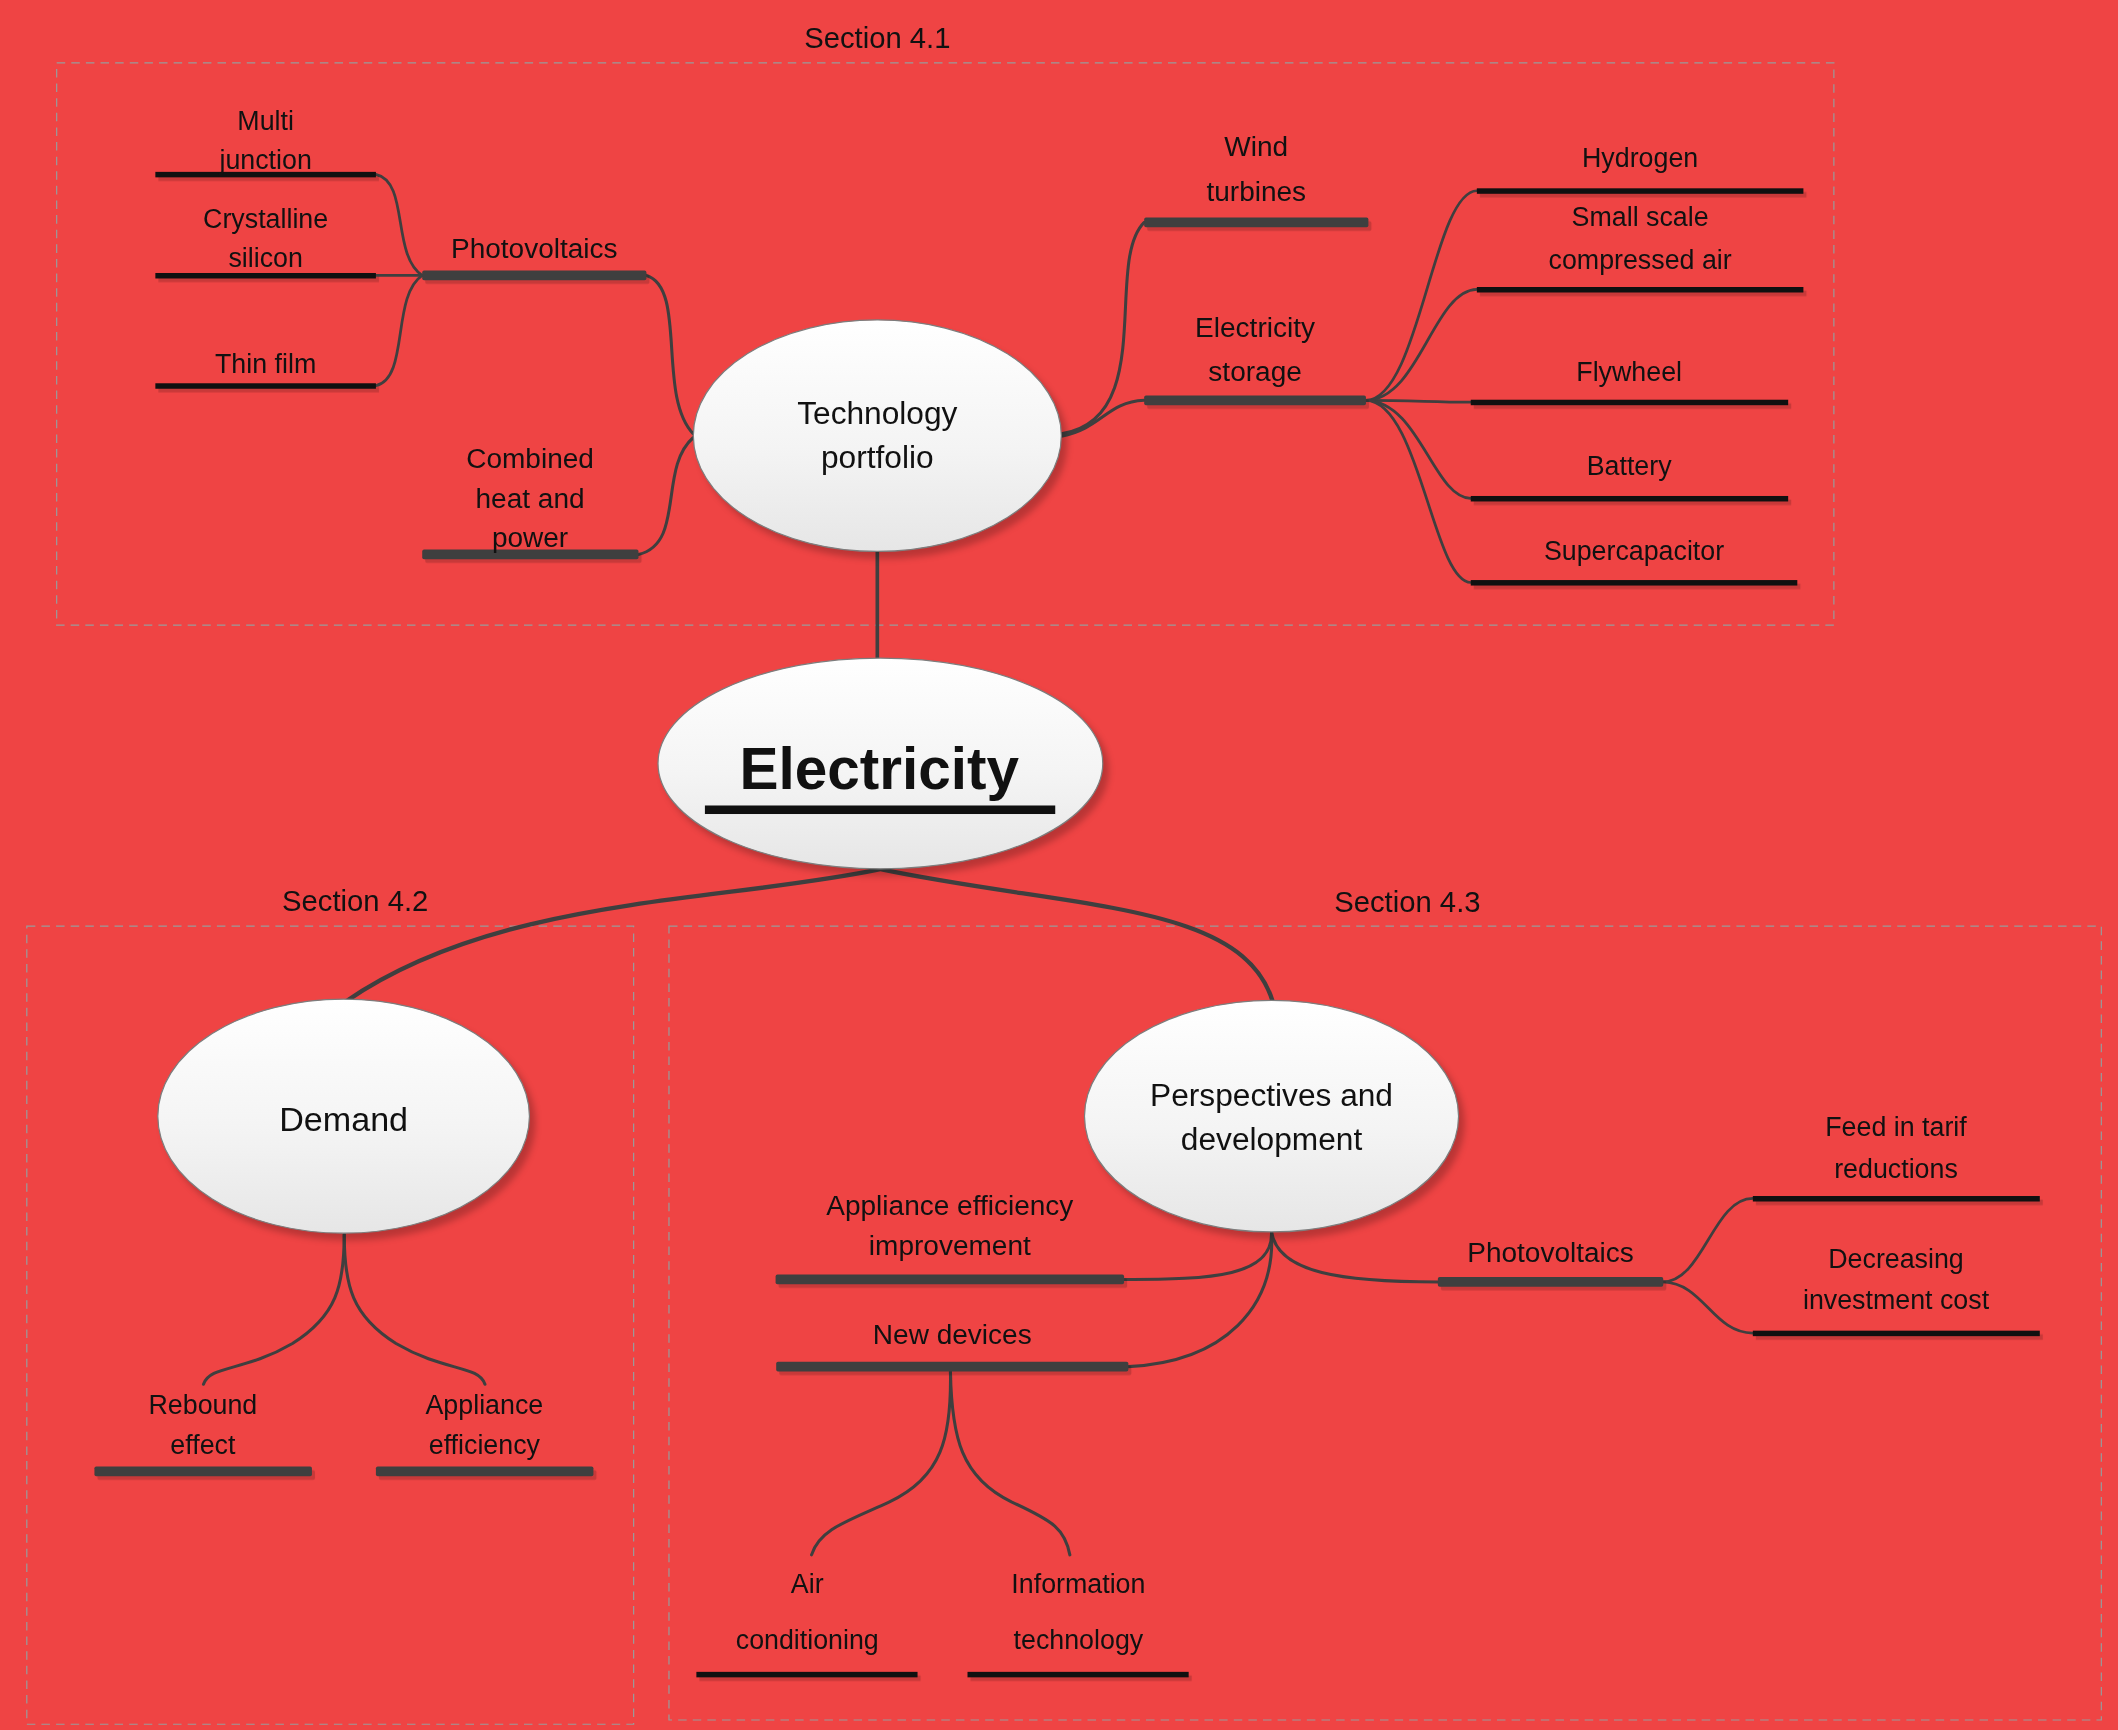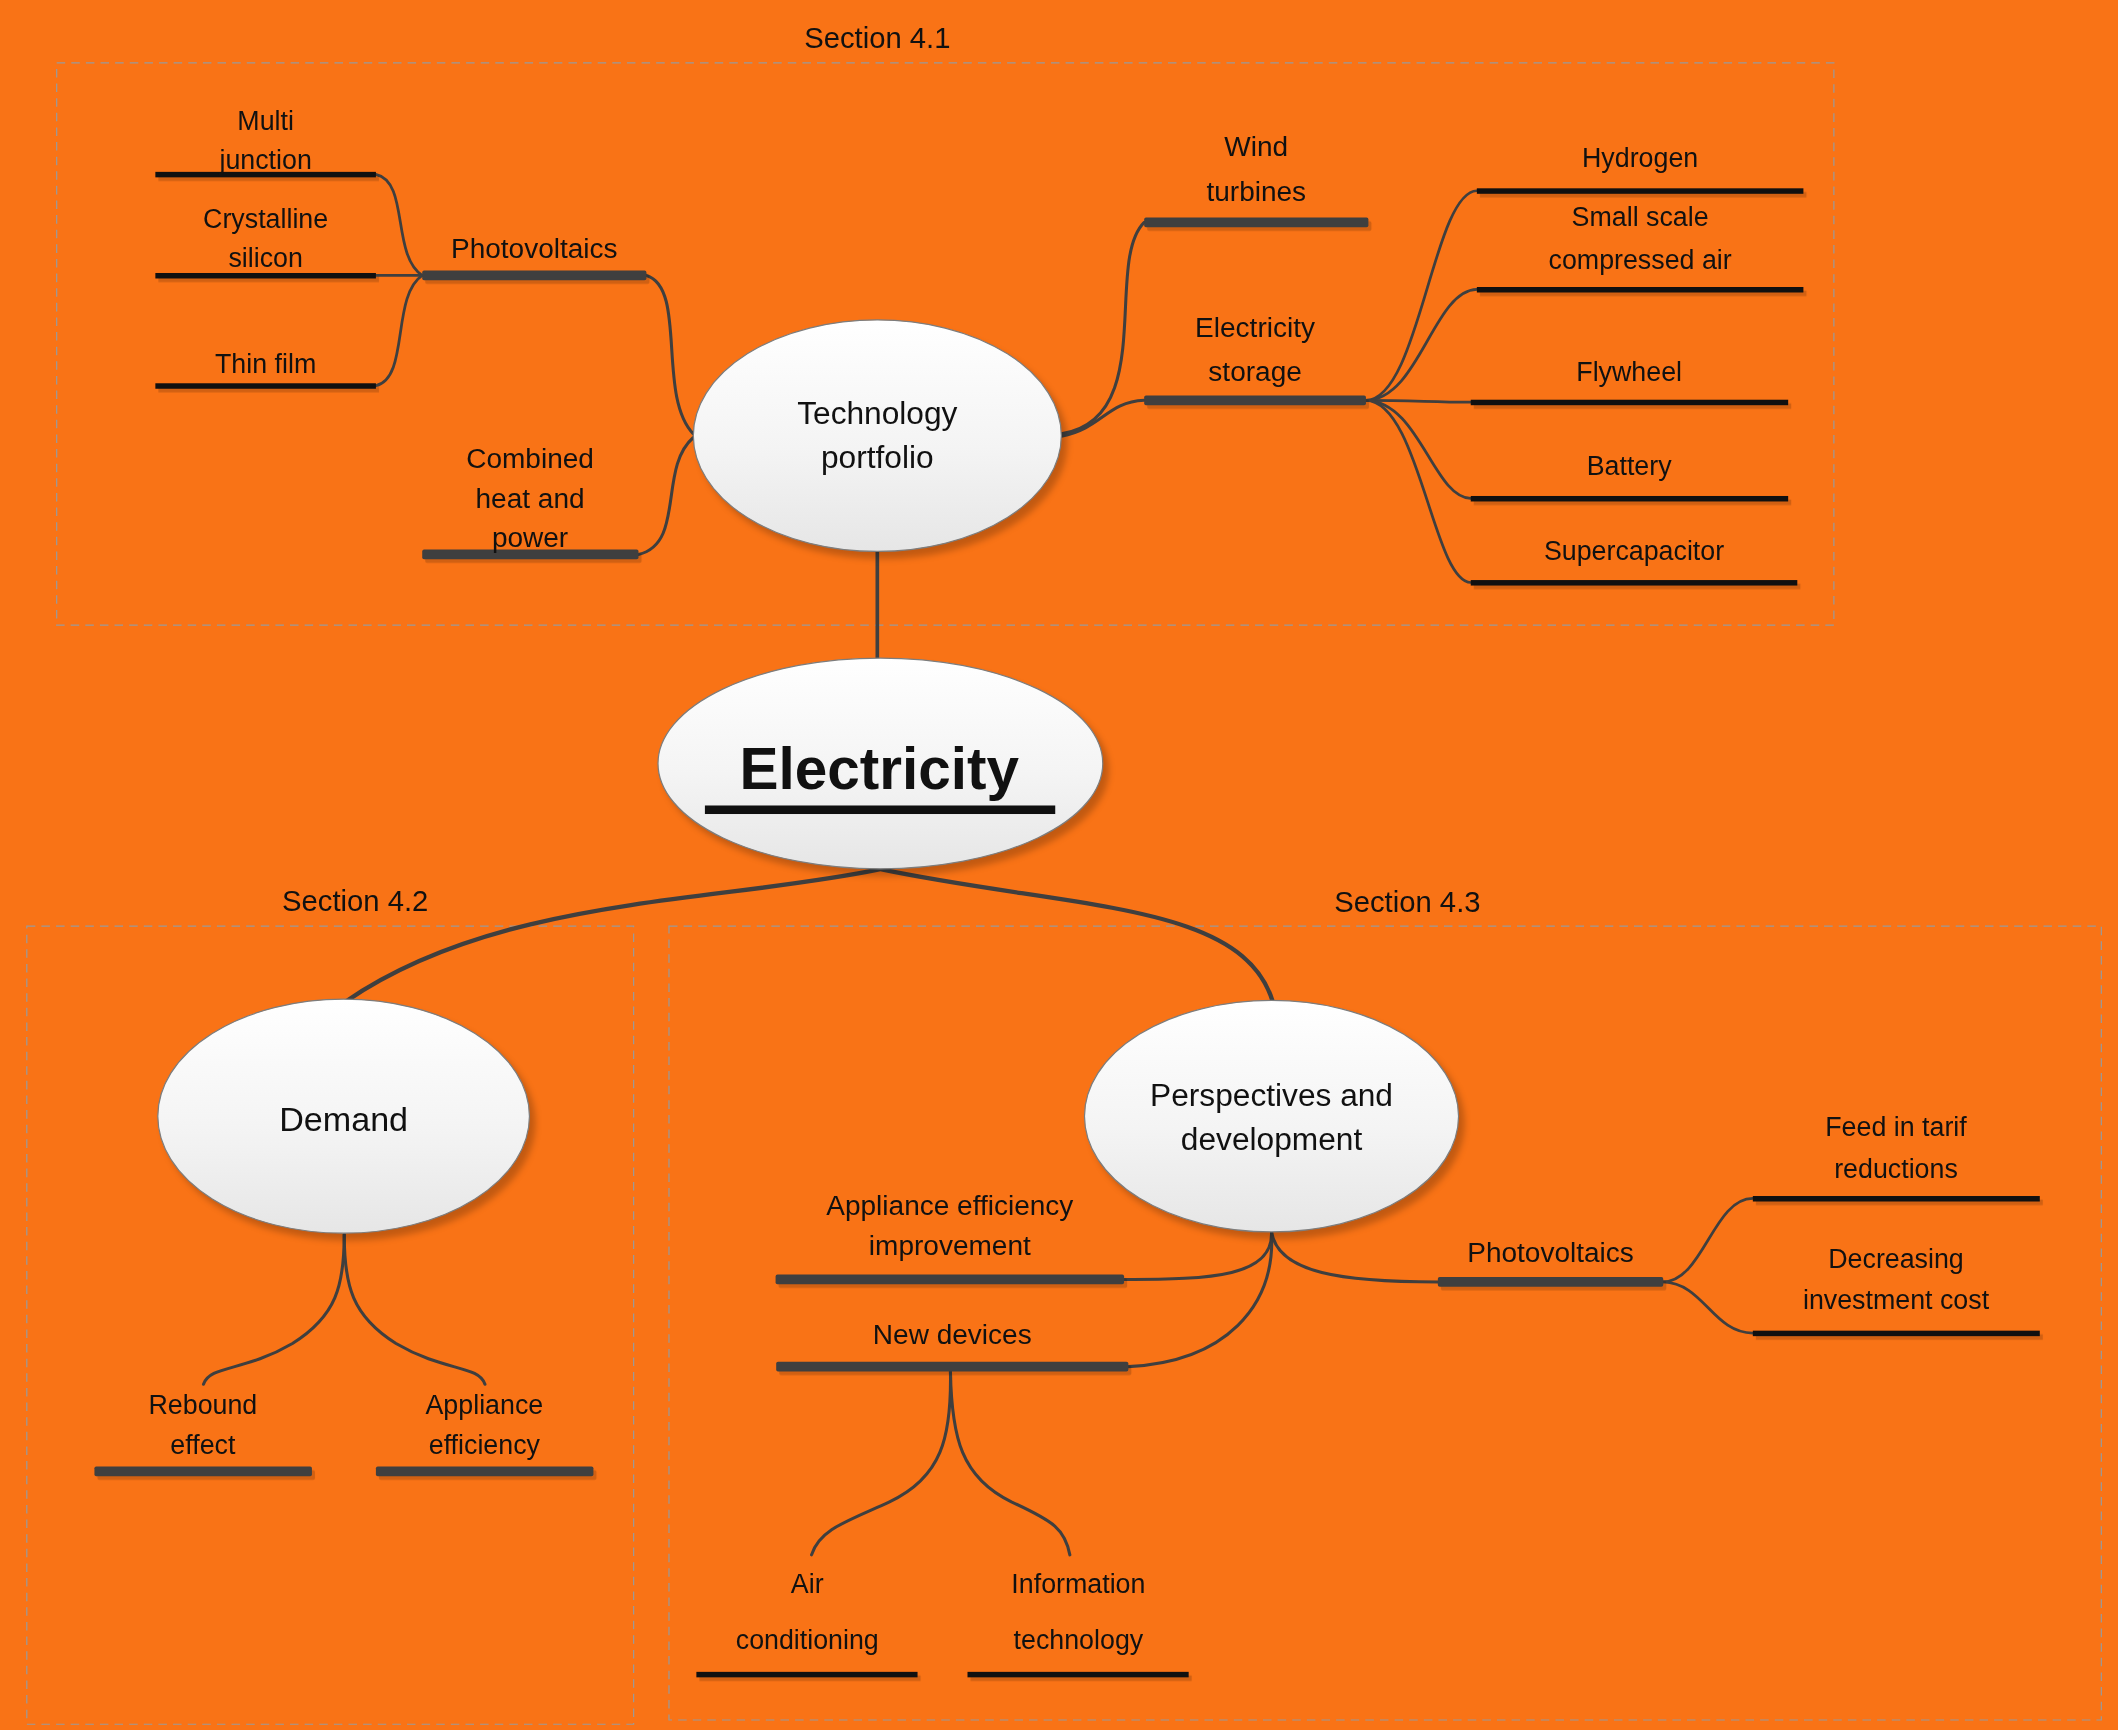--- a/index.html
+++ b/index.html
@@ -1,16 +1,16 @@
 <!DOCTYPE html>
 <html style="font-size:9.7px"><head>
 <meta charset="utf-8">
 <style>
   html,body{margin:0;padding:0;background:#ffffff;}
-  .canvas-wrap{width:2119px;height:1731px;position:relative;background:#f97316;overflow:hidden;}
+  .canvas-wrap{width:2119px;height:1731px;position:relative;background:#ef4444;overflow:hidden;}
   svg{display:block;font-family:"Liberation Sans",sans-serif;}
   text{fill:#111111;}
   .section-title{font-size:48px;}
   .leaf-label{font-size:44px;}
   .branch-label{font-size:46px;}
   .ellipse-label{font-size:52px;}
   .demand-label{font-size:56px;}
   .root-label{font-size:96px;font-weight:bold;}
   .section-box{fill:none;stroke:#9a9a9a;stroke-width:2;stroke-dasharray:14 10;}
   .node-ellipse{fill:url(#ellipseGrad);stroke:#7d7d7d;stroke-width:2;filter:drop-shadow(9px 11px 5px rgba(0,0,0,0.22));}

